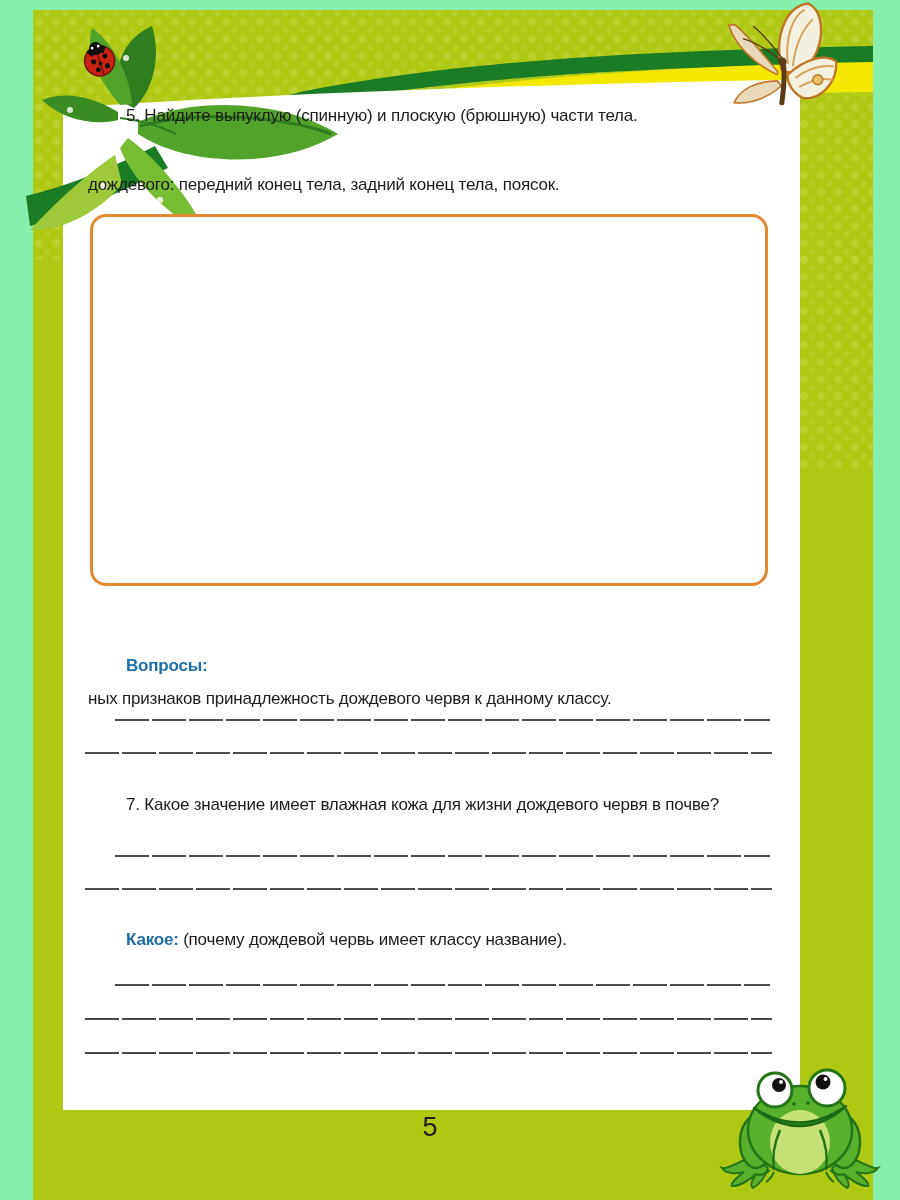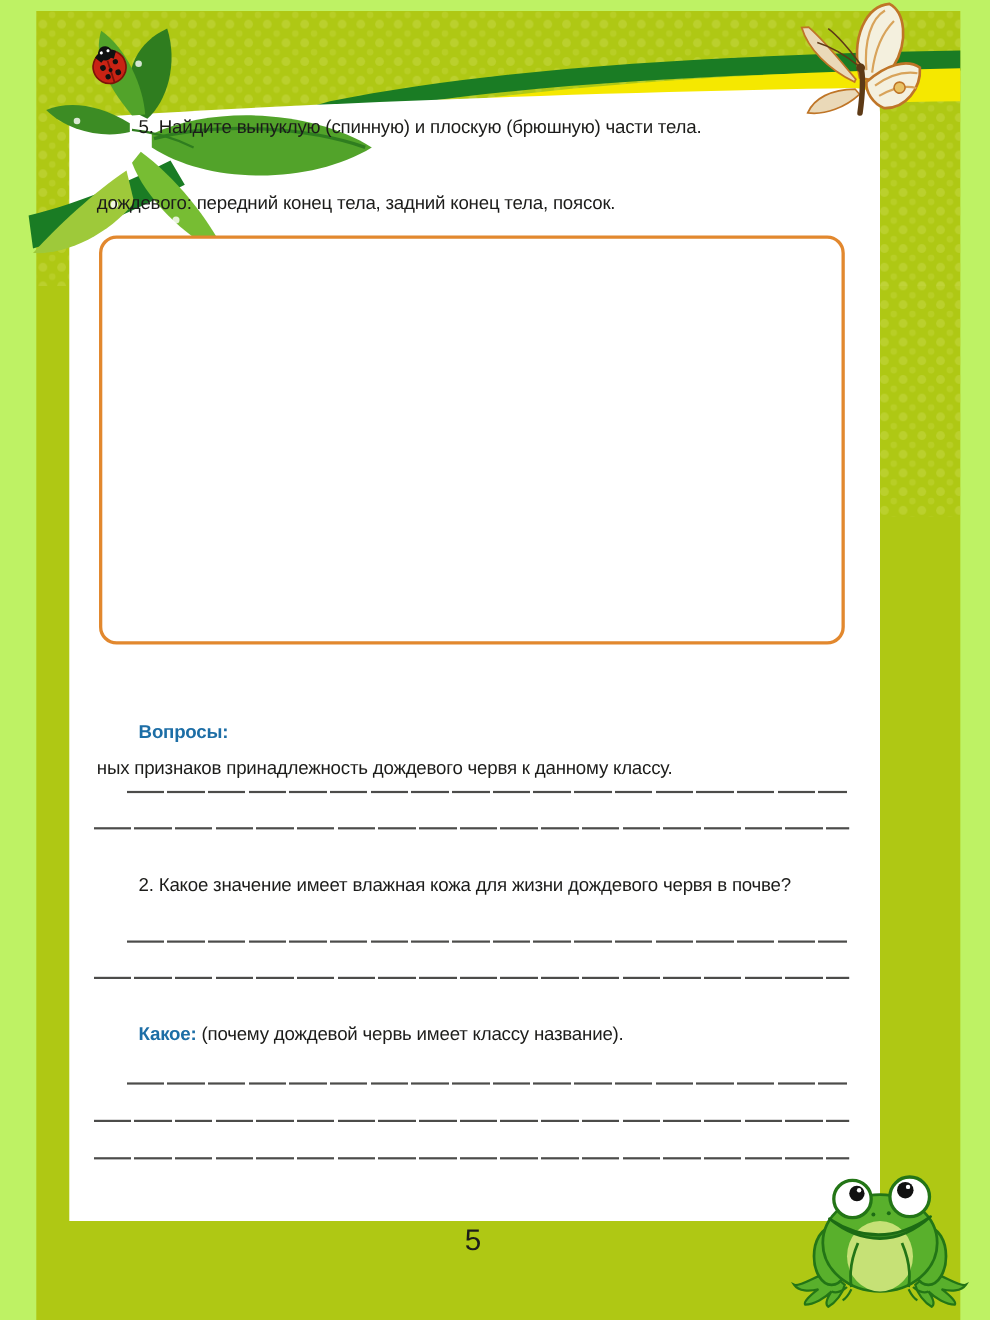--- a/index.html
+++ b/index.html
@@ -1,17 +1,17 @@
 <!DOCTYPE html>
 <html><head>
 <meta charset="utf-8">
 <style>
   html,body{margin:0;padding:0;background:#ffffff;}
   .page{
-    position:relative;width:900px;height:1200px;background:#bef264;overflow:hidden;
+    position:relative;width:900px;height:1200px;background:#86efac;overflow:hidden;
     font-family:"Liberation Sans",sans-serif;color:#1c1c1a;
   }
   .decor{position:absolute;left:0;top:0;width:900px;height:1200px;display:block;}
   .txt{position:absolute;font-size:17px;line-height:26px;letter-spacing:-0.2px;white-space:nowrap;}
   .blue{color:#1d6ea6;font-weight:bold;}
   .draw-box{
     position:absolute;left:90px;top:214px;width:672px;height:366px;
     border:3px solid #e2882e;border-radius:16px;background:#ffffff;
   }
   .answer-line{
@@ -124,21 +124,21 @@
 
   <div class="draw-box"></div>
 
   <div class="txt blue" style="left:126px;top:609px;margin-top:44px;">Вопросы:</div>
 
   <div class="txt" style="left:88px;top:658px;margin-top:28px;">ных признаков принадлежность дождевого червя к данному классу.</div>
 
   <div class="answer-line" style="left:115px;top:719px;width:655px;"></div>
   <div class="answer-line" style="left:85px;top:752px;width:687px;"></div>
 
-  <div class="txt" style="left:126px;top:792px;">2. Какое значение имеет влажная кожа для жизни дождевого червя в почве?</div>
+  <div class="txt" style="left:126px;top:792px;">7. Какое значение имеет влажная кожа для жизни дождевого червя в почве?</div>
 
   <div class="answer-line" style="left:115px;top:855px;width:655px;"></div>
   <div class="answer-line" style="left:85px;top:888px;width:687px;"></div>
 
   <div class="txt" style="left:126px;top:927px;">
     <span class="blue">Какое:</span><span> (почему дождевой червь имеет классу название).</span>
   </div>
 
   <div class="answer-line" style="left:115px;top:984px;width:655px;"></div>
   <div class="answer-line" style="left:85px;top:1018px;width:687px;"></div>

